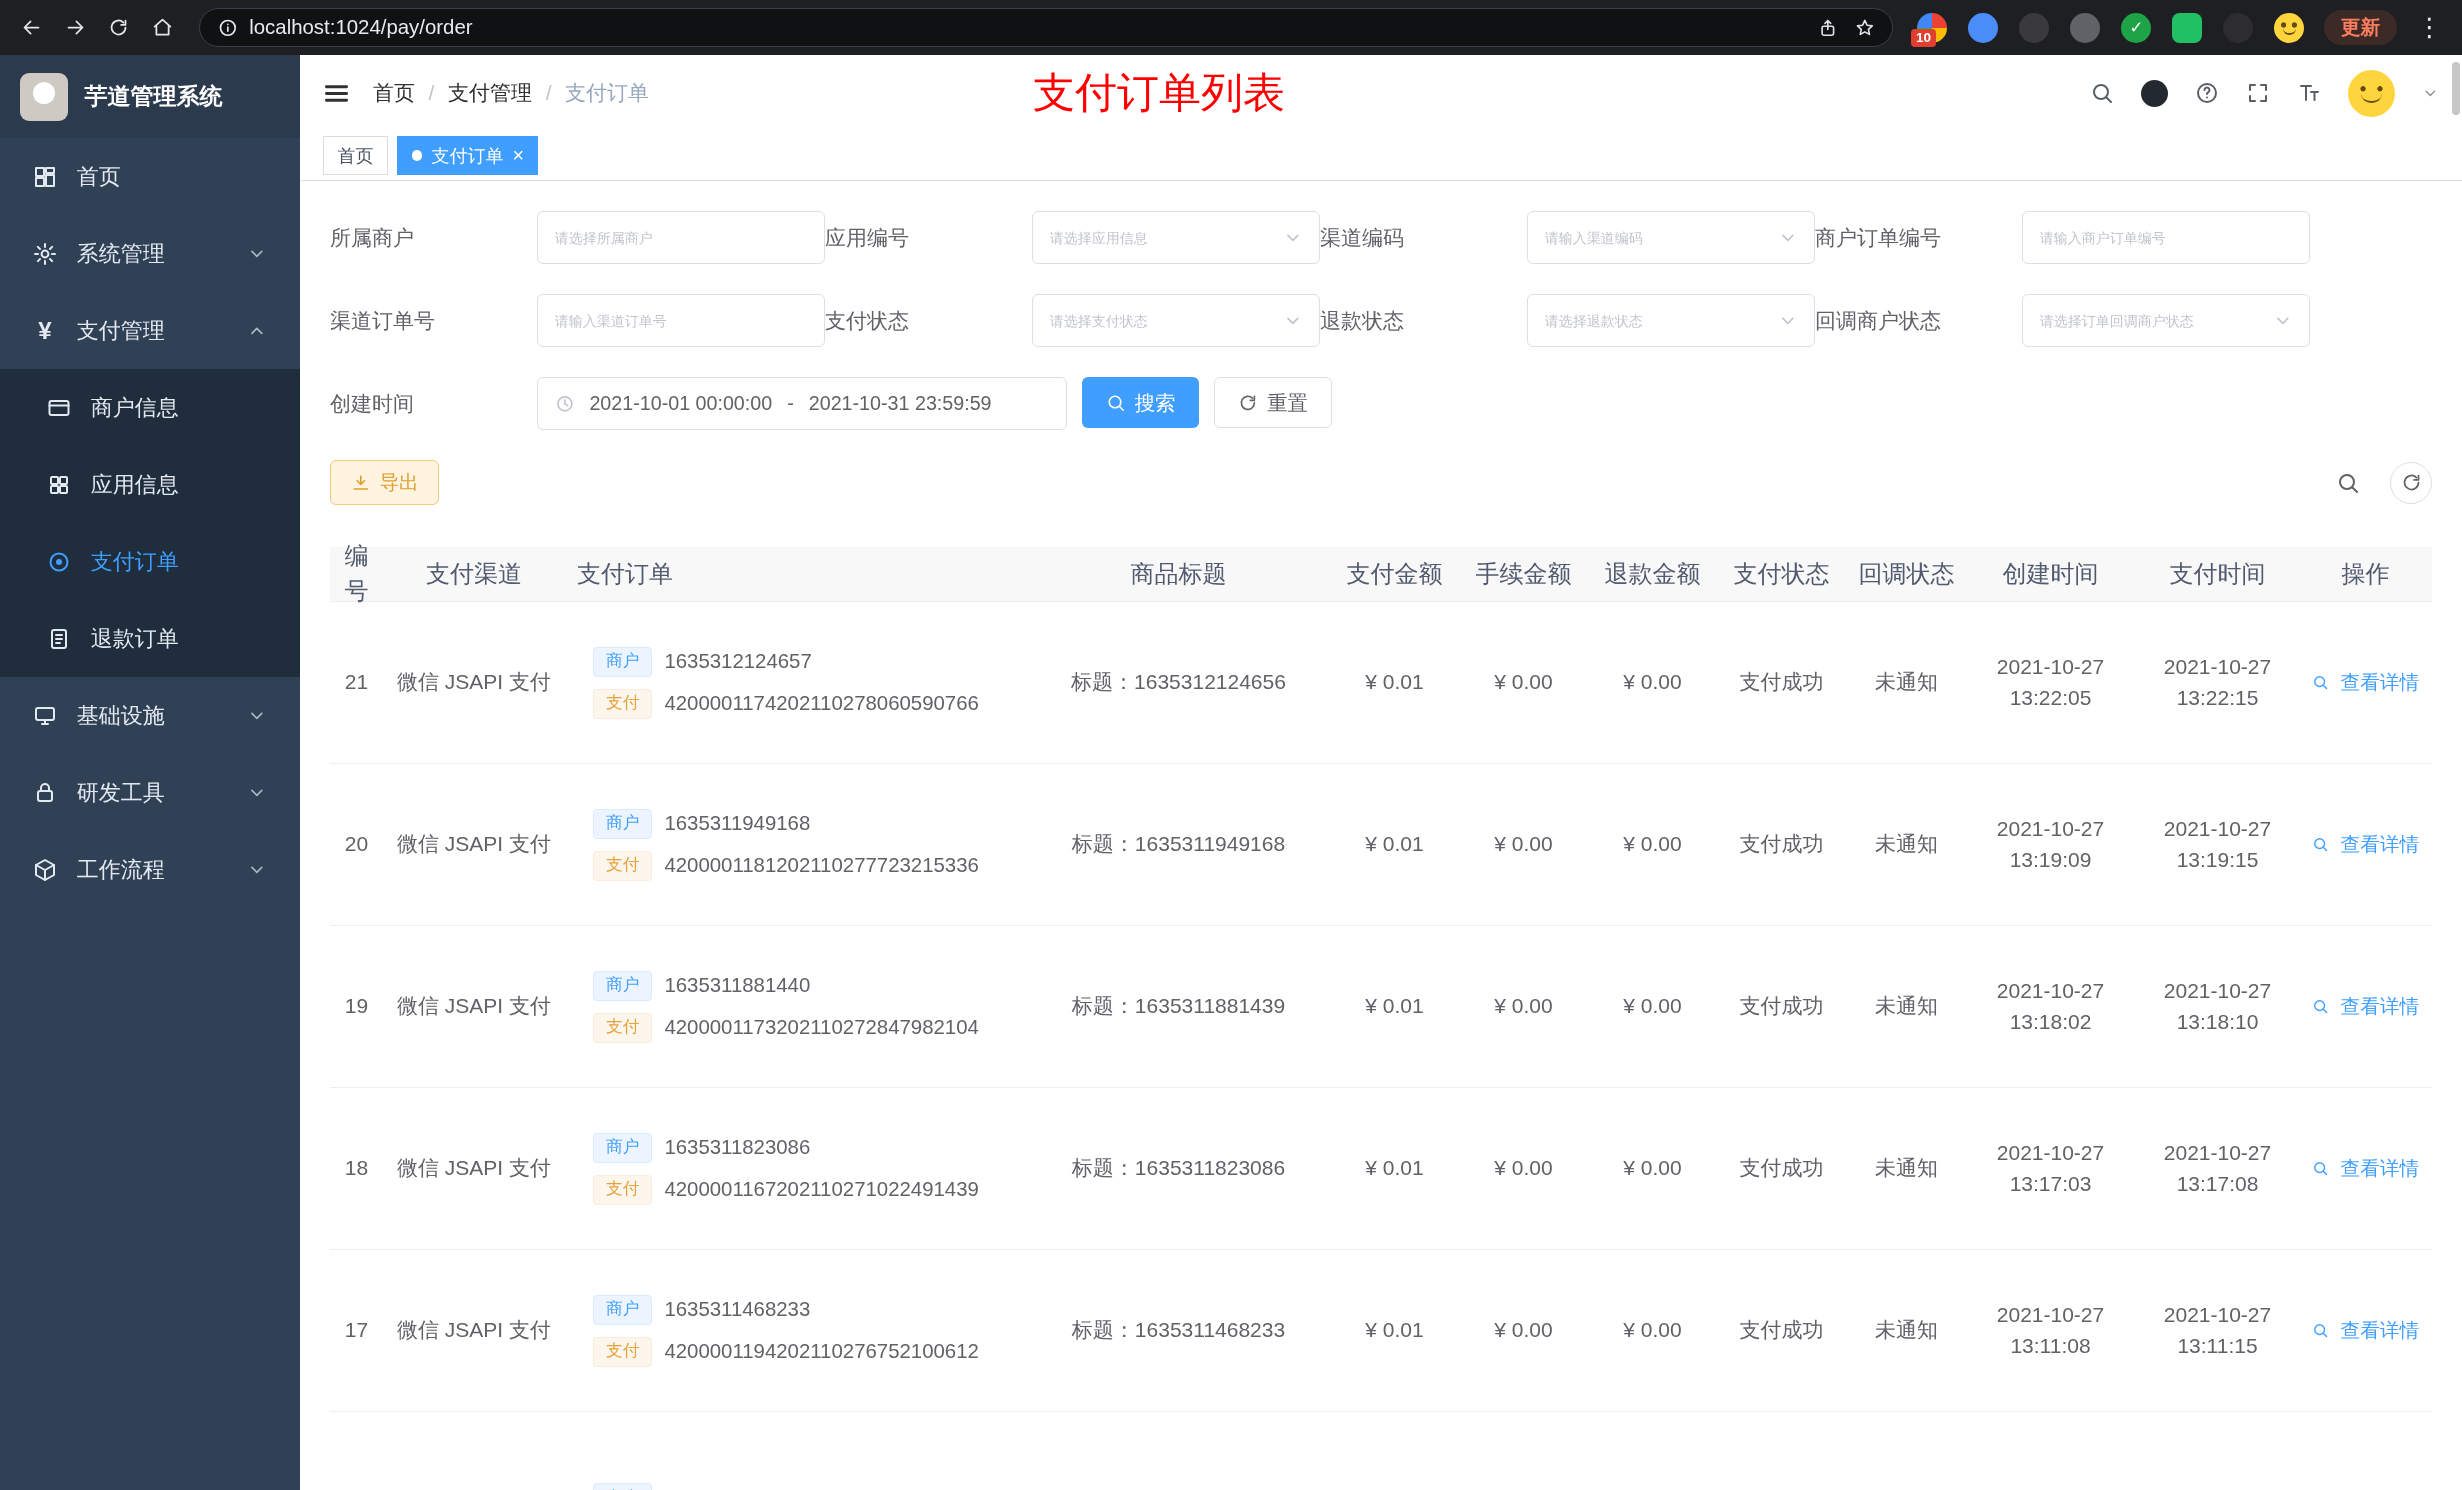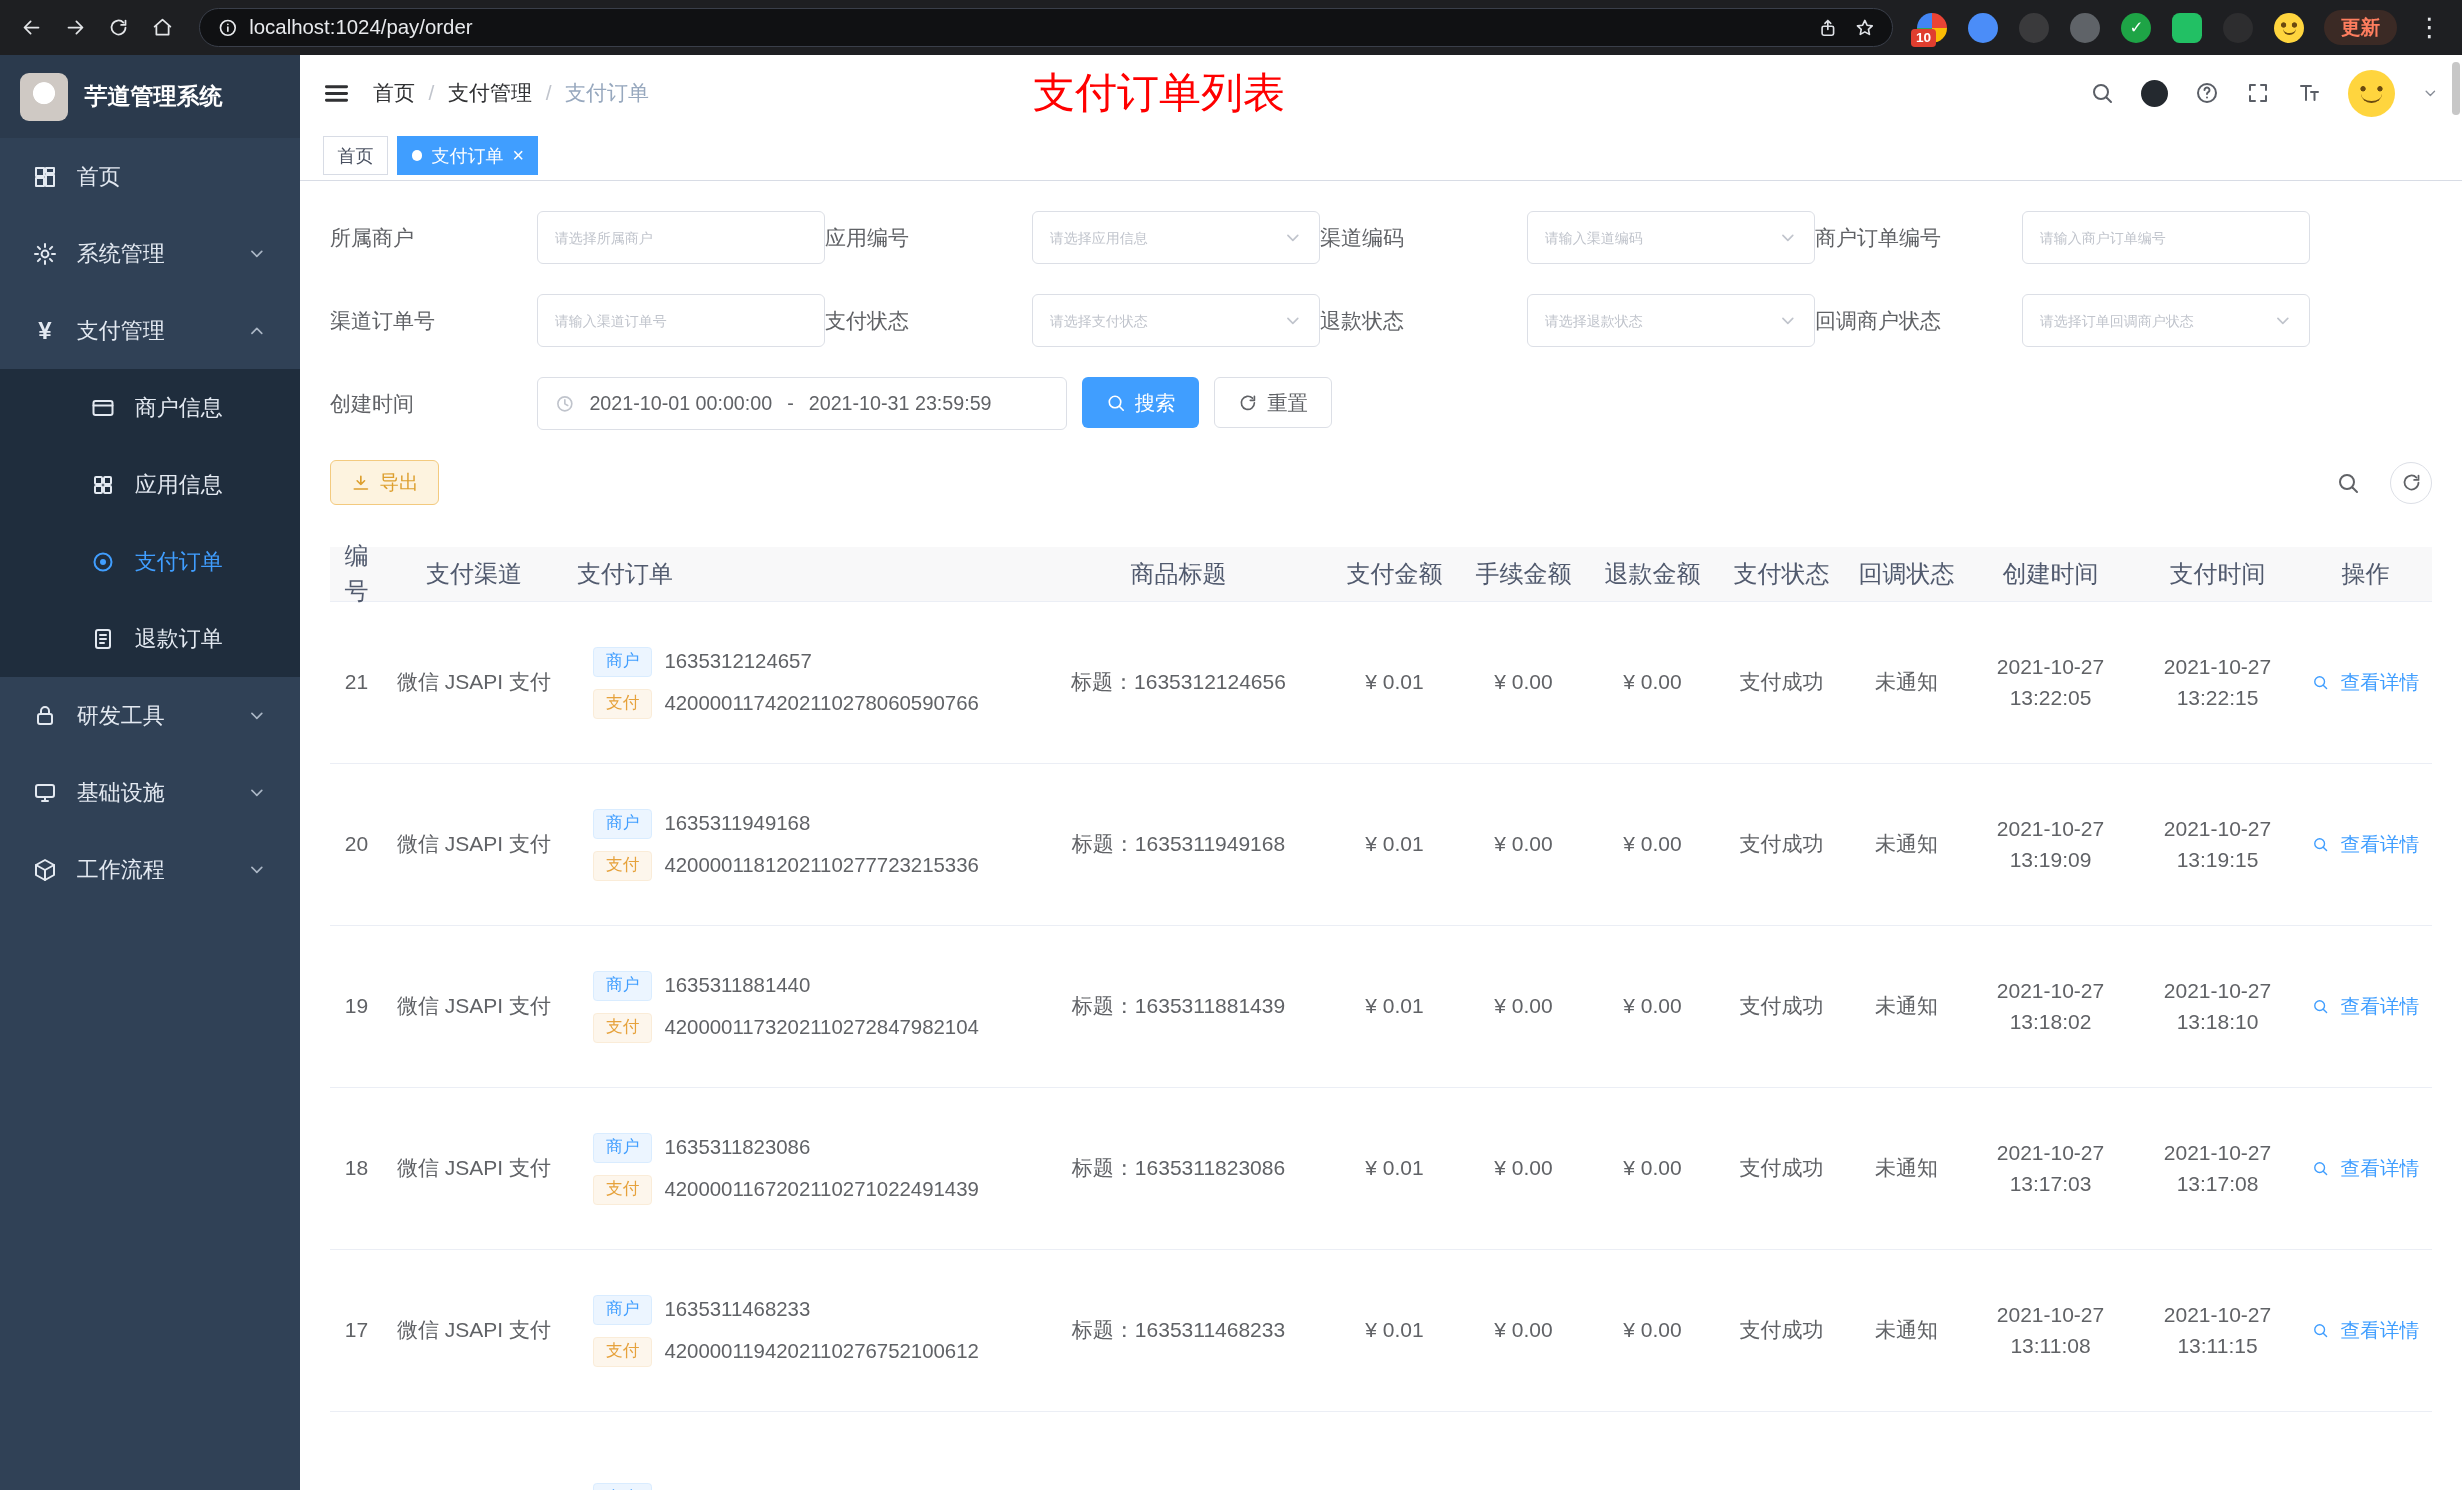--- a/index.html
+++ b/index.html
@@ -35,21 +35,21 @@
 
 .app{display:flex;height:1436px}
 .sidebar{width:300px;flex-shrink:0;background:#304156;overflow:hidden}
 .logo{height:83px;display:flex;align-items:center;gap:16.7px;padding:0 19.7px;background:#2b3a4d}
 .bunny{width:48px;height:48px;border-radius:9px;background:radial-gradient(circle at 50% 42%,#fff 0 10.6px,transparent 11.4px),#cfc9c4}
 .logo-title{color:#fff;font-size:23px;font-weight:bold}
 .menu-item{height:77px;display:flex;align-items:center;gap:19.7px;padding:0 33px;color:#e3e9f1;font-size:22px;cursor:pointer}
 .menu-item .chev{margin-left:auto;color:#aab6c5}
 .yen-glyph{font-size:24px;font-weight:bold;width:24px;text-align:center}
 .submenu{background:#1f2d3d}
-.submenu .menu-item{padding-left:91px}
+.submenu .menu-item{padding-left:47px}
 .menu-item.active{color:#409eff}
 
 .main{flex:1;display:flex;flex-direction:column;background:#fff;min-width:0}
 
 
 .navbar{height:76px;display:flex;align-items:center;padding:0 23px;position:relative;background:#fff}
 .hamburger{color:#303133;cursor:pointer;display:flex;align-items:center}
 .breadcrumb{margin-left:23px;display:flex;align-items:center;gap:13.6px;font-size:21px;color:#303133}
 .bc-sep{color:#c0c4cc}
 .bc-last{color:#97a8be}
@@ -323,32 +323,32 @@
       </div>
       <div class="menu-item">
         <svg class="ic s32" viewBox="0 0 32 32" width="24" height="24">
             <use href="#i-doc"></use>
           </svg>
         <span>退款订单</span>
       </div>
     </div>
     <div class="menu-item">
       <svg class="ic s32" viewBox="0 0 32 32" width="24" height="24">
-          <use href="#i-lock"></use>
-        </svg>
-      <span>研发工具</span>
+          <use href="#i-monitor"></use>
+        </svg>
+      <span>基础设施</span>
       <svg class="ic s26 chev" viewBox="0 0 26 26" width="19.7" height="19.7">
           <use href="#i-chev-d"></use>
         </svg>
     </div>
     <div class="menu-item">
       <svg class="ic s32" viewBox="0 0 32 32" width="24" height="24">
-          <use href="#i-monitor"></use>
-        </svg>
-      <span>基础设施</span>
+          <use href="#i-lock"></use>
+        </svg>
+      <span>研发工具</span>
       <svg class="ic s26 chev" viewBox="0 0 26 26" width="19.7" height="19.7">
           <use href="#i-chev-d"></use>
         </svg>
     </div>
     <div class="menu-item">
       <svg class="ic s32" viewBox="0 0 32 32" width="24" height="24">
           <use href="#i-cube"></use>
         </svg>
       <span>工作流程</span>
       <svg class="ic s26 chev" viewBox="0 0 26 26" width="19.7" height="19.7">

